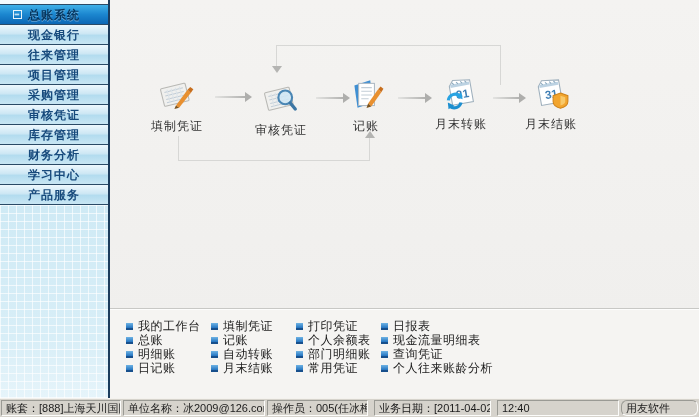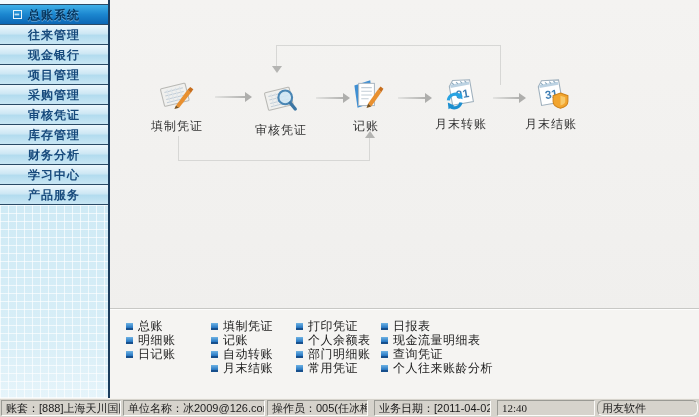--- a/index.html
+++ b/index.html
@@ -61,36 +61,36 @@
   .qlink span.txt { font-size:12px; color:#1c1c1c; letter-spacing:.5px; }
 
   
   .statusbar { height:19px; background:#d6d3cc; border-top:1px solid #f4f2ee; display:flex; align-items:stretch; padding:1px 1px; }
   .seg {
     font-size:11px; color:#1c1c1c; line-height:15px; padding:0 4px; margin-right:2px;
     border:1px solid; border-color:#9a9a94 #fcfcfa #fcfcfa #9a9a94; background:#d6d3cc;
     overflow:hidden; white-space:nowrap; flex:0 0 auto;
   }
   .seg.s1{width:120px;} .seg.s2{width:142px;} .seg.s3{width:101px; margin-right:6px;}
-  .seg.s4{width:117px; margin-right:6px;} .seg.s5{width:98px;font-family:Liberation Serif, serif;} .seg.s6{flex:1 1 auto; margin-right:0;border-radius:6px;}
+  .seg.s4{width:117px; margin-right:6px;} .seg.s5{width:122px;} .seg.s6{flex:1 1 auto; margin-right:0;border-radius:6px;}
 </style>
 </head>
 <body>
 
 <div class="app">
   <div class="content">
 
     <aside class="sidebar">
       <div class="sidebar-topcap"></div>
       <div class="side-item selected">
         <span class="collapse-box">−</span>
         <span>总账系统</span>
       </div>
+      <div class="side-item"><span>现金银行</span></div>
       <div class="side-item"><span>往来管理</span></div>
-      <div class="side-item"><span>现金银行</span></div>
       <div class="side-item"><span>项目管理</span></div>
       <div class="side-item"><span>采购管理</span></div>
       <div class="side-item"><span>审核凭证</span></div>
       <div class="side-item"><span>库存管理</span></div>
       <div class="side-item"><span>财务分析</span></div>
       <div class="side-item"><span>学习中心</span></div>
       <div class="side-item"><span>产品服务</span></div>
       <div class="sidebar-texture"></div>
     </aside>
 
@@ -197,20 +197,24 @@
             </svg>
           </div>
           <div class="step-label">月末结账</div>
         </div>
       </div>
 
       <div class="links-panel">
         <div class="link-col">
           <div class="qlink">
               <span class="bullet"></span>
+              <span class="txt">我的工作台</span>
+            </div>
+          <div class="qlink">
+              <span class="bullet"></span>
               <span class="txt">总账</span>
             </div>
           <div class="qlink">
               <span class="bullet"></span>
               <span class="txt">明细账</span>
             </div>
           <div class="qlink">
               <span class="bullet"></span>
               <span class="txt">日记账</span>
             </div>

